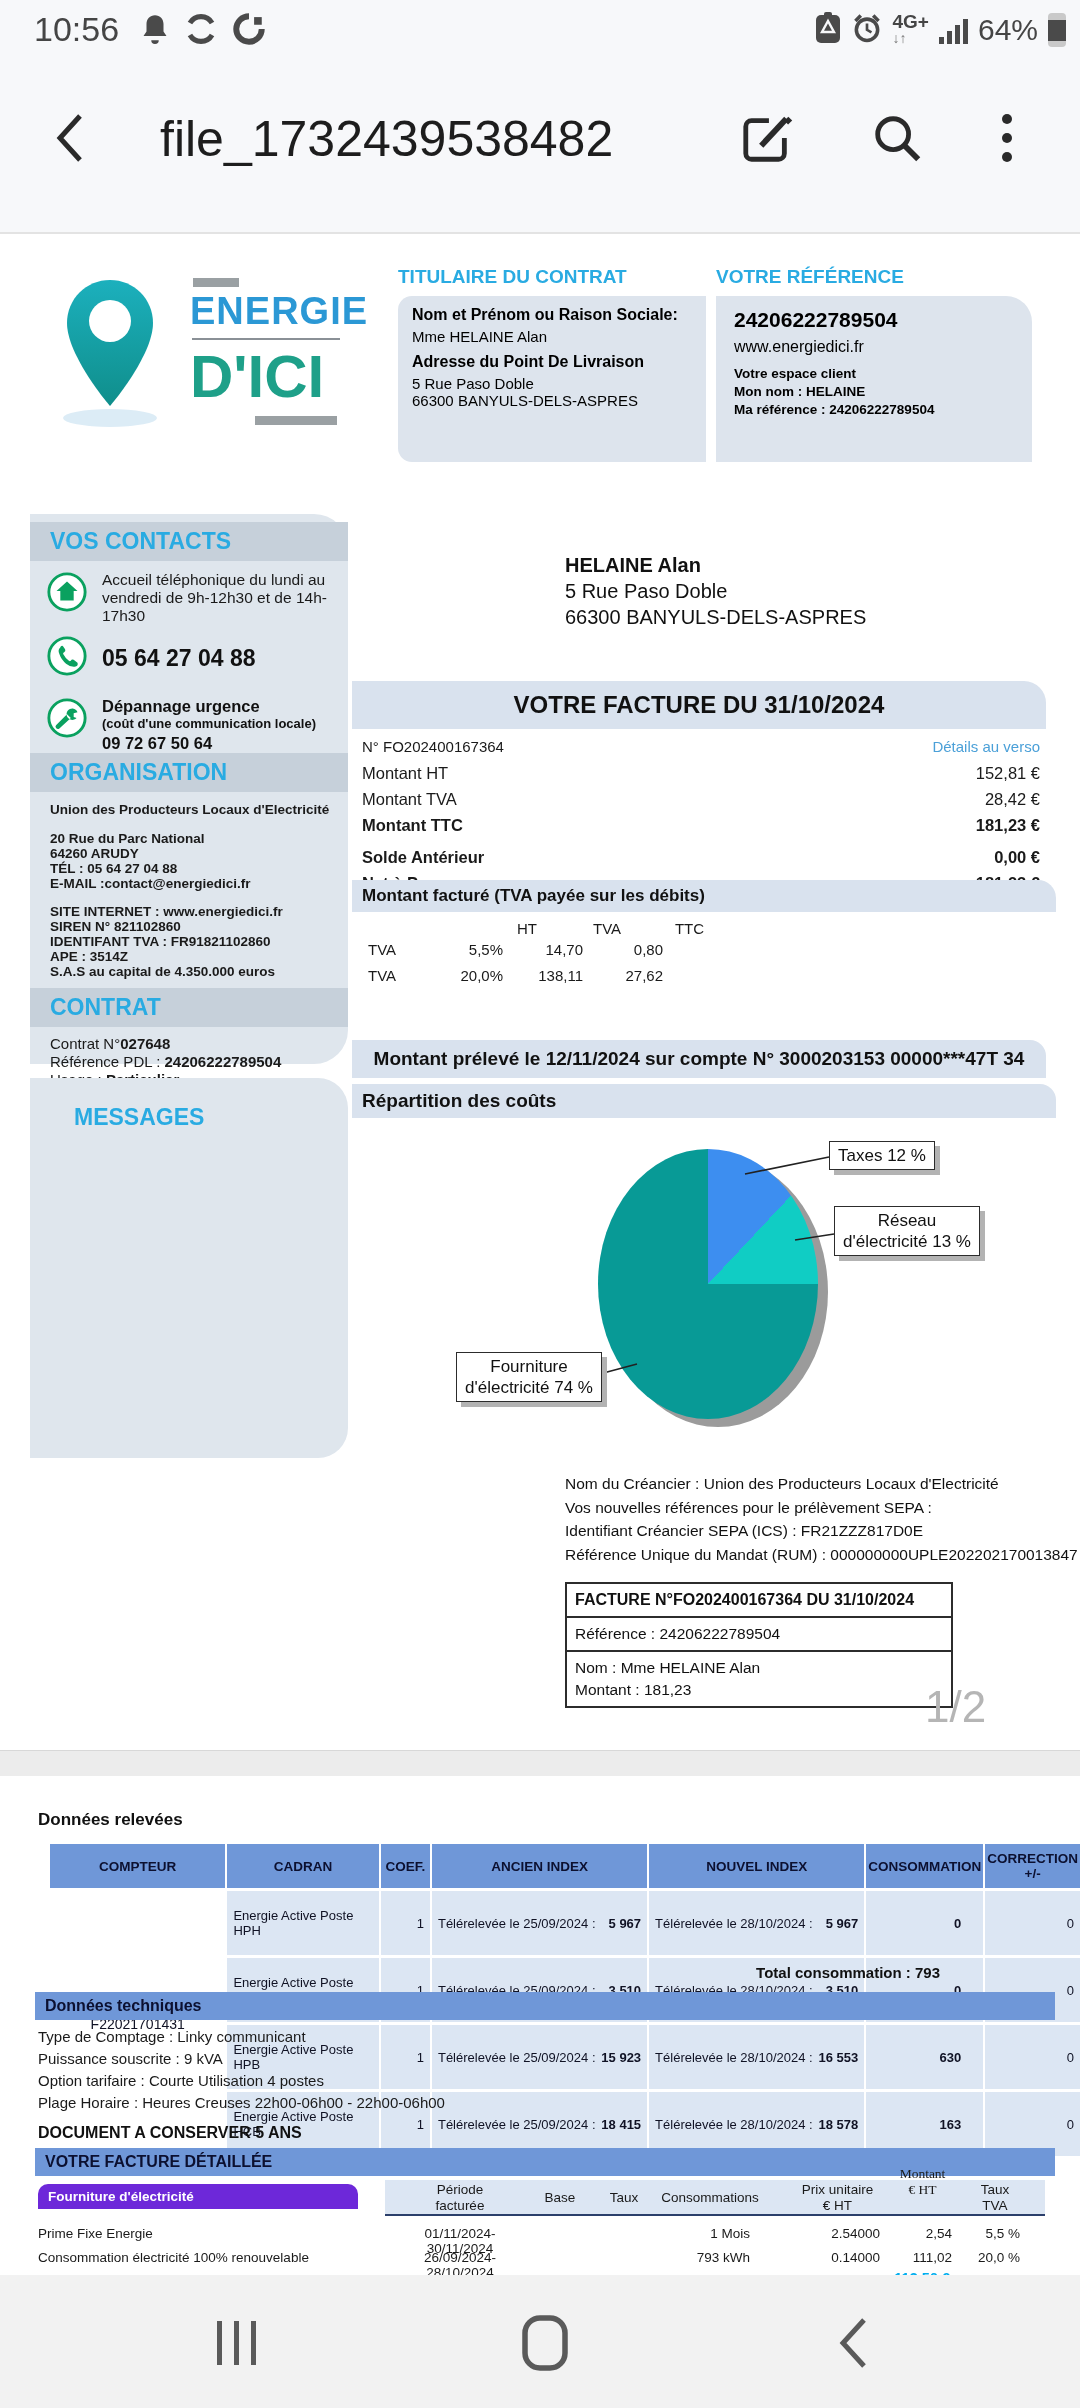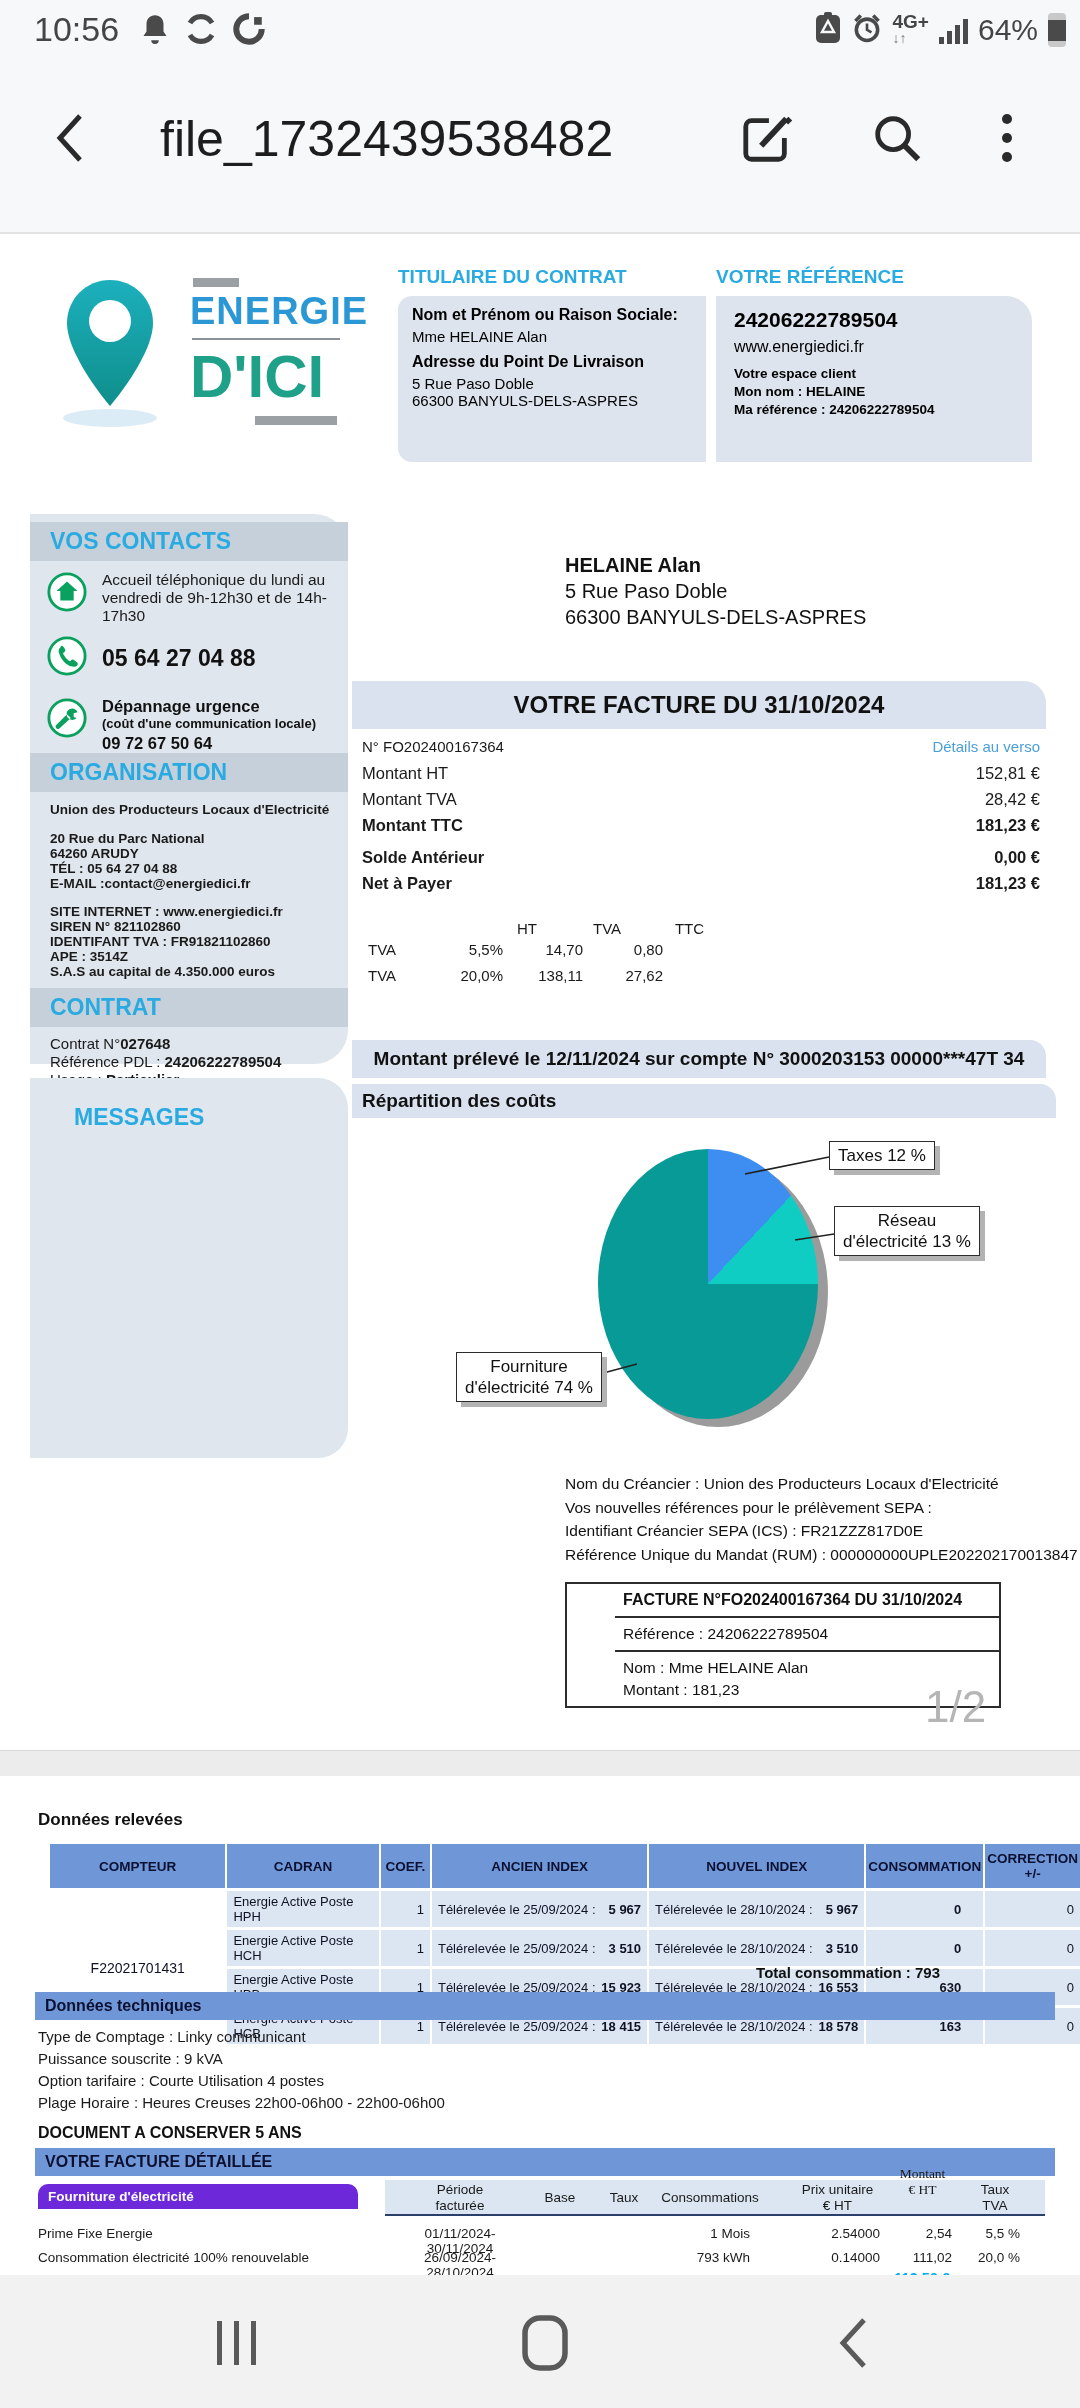--- a/index.html
+++ b/index.html
@@ -44,21 +44,21 @@
   .r55{width:55px;} .r80{width:80px;text-align:right;} .r85{width:85px;text-align:right;}
   .ovl{border-top:1.5px solid #333;}
   
   .plabel{position:absolute;background:#fff;border:1px solid #2c2c2c;box-shadow:5px 5px 0 #b3b3b3;font-size:17px;color:#111;text-align:center;padding:3px 8px;line-height:21px;}
   
   .sepa-box{position:absolute;left:565px;width:384px;border:2px solid #2c2c2c;font-size:15.5px;color:#111;}
   .sepa-box div{padding:7px 8px;}
   
   .rtable{position:absolute;left:50px;top:68px;width:1030px;border-collapse:separate;border-spacing:0;font-size:13px;color:#101224;}
   .rtable th{background:#6f97d8;color:#0c1030;font-weight:bold;font-size:13.5px;padding:7px 2px;border-left:2px solid #fff;}
-  .rtable td{background:#dce6f3;padding:3px 6px;border-left:2px solid #fff;border-top:3px solid #fff;}
+  .rtable td{background:#dce6f3;padding:17px 6px;border-left:2px solid #fff;border-top:3px solid #fff;}
   .rtable td.cmp{background:#fff;text-align:center;font-size:14px;}
   .blue-band{position:absolute;left:35px;width:1010px;background:#6f97d8;color:#0c1030;font-weight:bold;font-size:16px;padding:5px 0 5px 10px;}
   .tech-line{position:absolute;left:38px;font-size:15px;color:#1a1a1a;}
   .dcell{position:absolute;font-size:13.5px;color:#1a1a1a;}
   .dhead{position:absolute;font-size:13.5px;color:#1a1a1a;text-align:center;line-height:16px;}
   .pill{position:absolute;left:38px;width:310px;color:#fff;font-weight:bold;font-size:13.5px;border-radius:10px 10px 0 0;padding:5px 0 5px 10px;}
   .nav-ic{position:absolute;top:36px;width:70px;height:64px;display:flex;align-items:center;justify-content:center;}
 </style>
 </head>
 <body>
@@ -273,20 +273,21 @@
       <div class="inv-row b" style="margin-top:6px;">
           <span>Solde Antérieur</span>
           <span>0,00 €</span>
         </div>
       <div class="inv-row b">
           <span>Net à Payer</span>
           <span>181,23 €</span>
         </div>
     </div>
 
+    <div class="inv band b" style="top:646px;font-size:17px;padding:6px 0 6px 10px;border-radius:0 18px 0 0;color:#111;">Montant facturé (TVA payée sur les débits)</div>
     <div class="inv" style="top:686px;">
       <div class="mini-h">
         <span class="c80">HT</span>
         <span class="c80">TVA</span>
         <span class="c85">TTC</span>
       </div>
       <div class="mini-r">
         <span class="r55">TVA</span>
         <span class="r80">5,5%</span>
         <span class="r80">14,70</span>
@@ -324,21 +325,21 @@
           <div>d'électricité 74 %</div>
       </div>
     </div>
 
     <div class="abs" style="left:565px;top:1238px;font-size:15.5px;line-height:23.5px;color:#111;">
       <div>Nom du Créancier : Union des Producteurs Locaux d'Electricité</div>
       <div>Vos nouvelles références pour le prélèvement SEPA :</div>
       <div>Identifiant Créancier SEPA (ICS) : FR21ZZZ817D0E</div>
       <div>Référence Unique du Mandat (RUM) : 000000000UPLE202202170013847</div>
     </div>
-    <div class="sepa-box" style="top:1348px;padding-left:48px;">
+    <div class="sepa-box" style="top:1348px;">
       <div class="b" style="border-bottom:2px solid #2c2c2c;font-size:16px;">FACTURE N°FO202400167364 DU 31/10/2024</div>
       <div style="border-bottom:2px solid #2c2c2c;">Référence : 24206222789504</div>
       <div style="padding-bottom:2px;">Nom : Mme HELAINE Alan</div>
       <div style="padding-top:2px;">Montant : 181,23</div>
     </div>
 
     <div class="abs" style="left:925px;top:1448px;font-size:44px;color:#b5b5b5;">1/2</div>
   </div>
 
   <div class="page-sep"></div>

